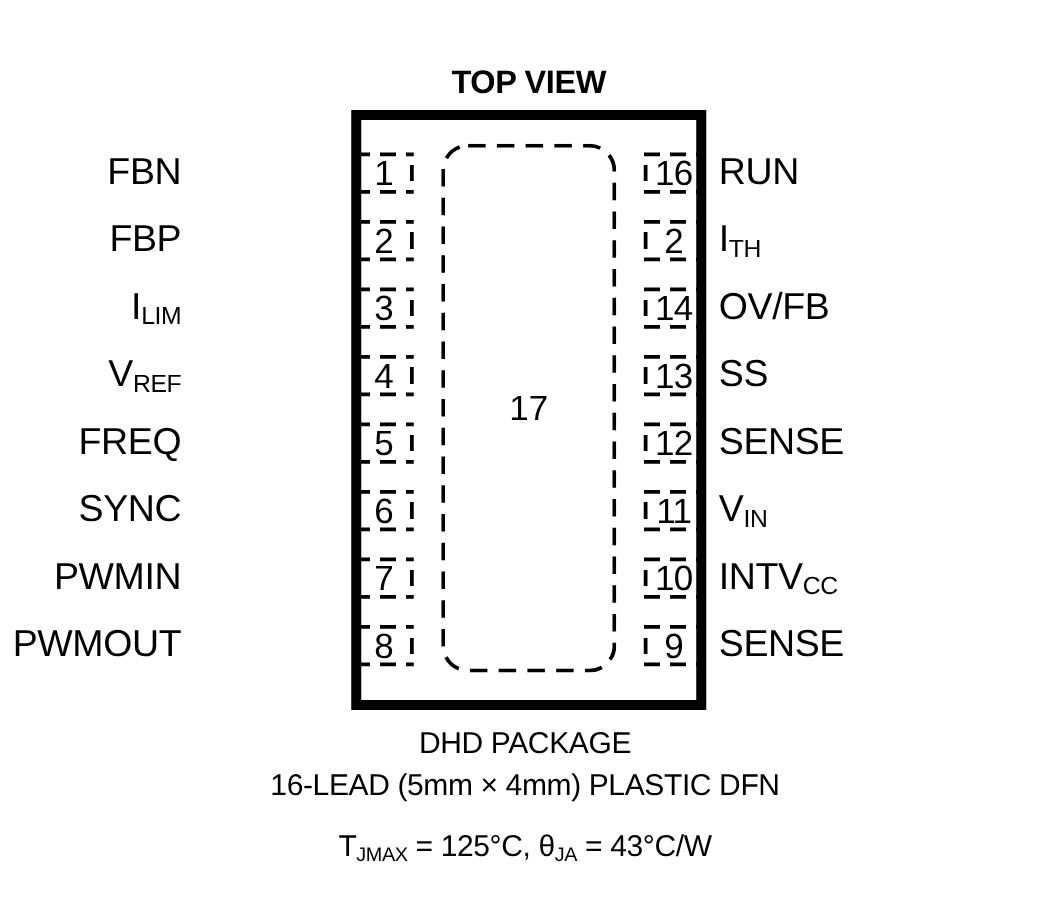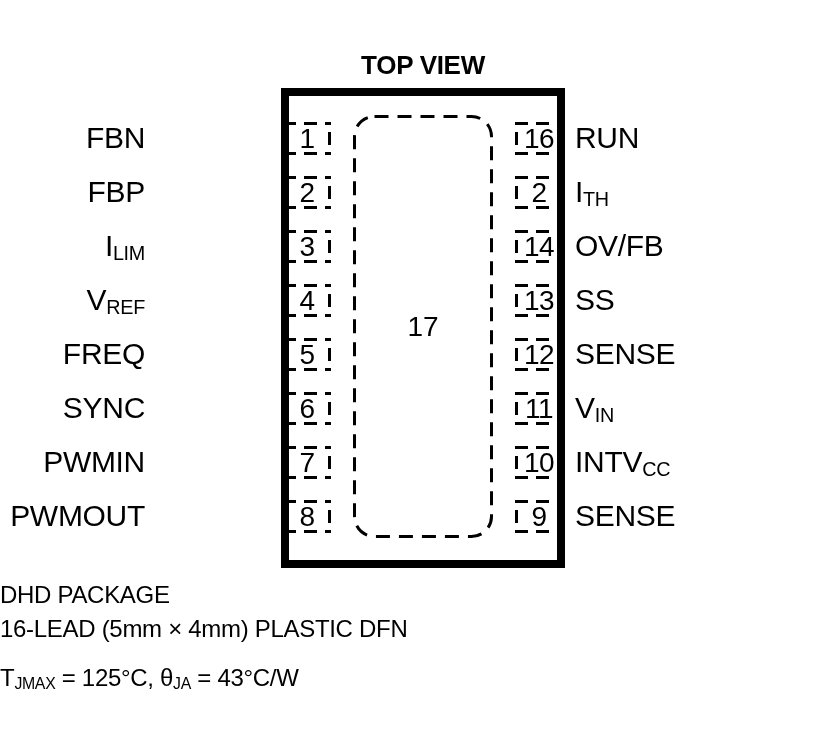--- a/index.html
+++ b/index.html
@@ -32,21 +32,21 @@
            display:flex;align-items:center;justify-content:center;font-size:28px;}
 
   
   .plabel{position:absolute;height:34px;line-height:34px;font-size:30px;
           letter-spacing:-0.3px;white-space:nowrap;}
   .plabel.lft{right:567px;text-align:right;}
   .plabel.rgt{left:575px;text-align:left;}
   sub{font-size:0.66em;vertical-align:-0.22em;line-height:0;letter-spacing:-0.3px;}
 
   
-  .caption{position:absolute;left:0;width:840px;text-align:left;font-size:24px;
+  .caption{position:absolute;left:0;width:840px;text-align:center;font-size:24px;
            letter-spacing:-0.3px;white-space:nowrap;}
   .cap-dhd{top:581px;}
   .cap-lead{top:615px;}
   .cap-thermal{top:664px;}
   .cap-note{top:696px;}
 </style>
 </head>
 <body>
 
 <div id="page">

